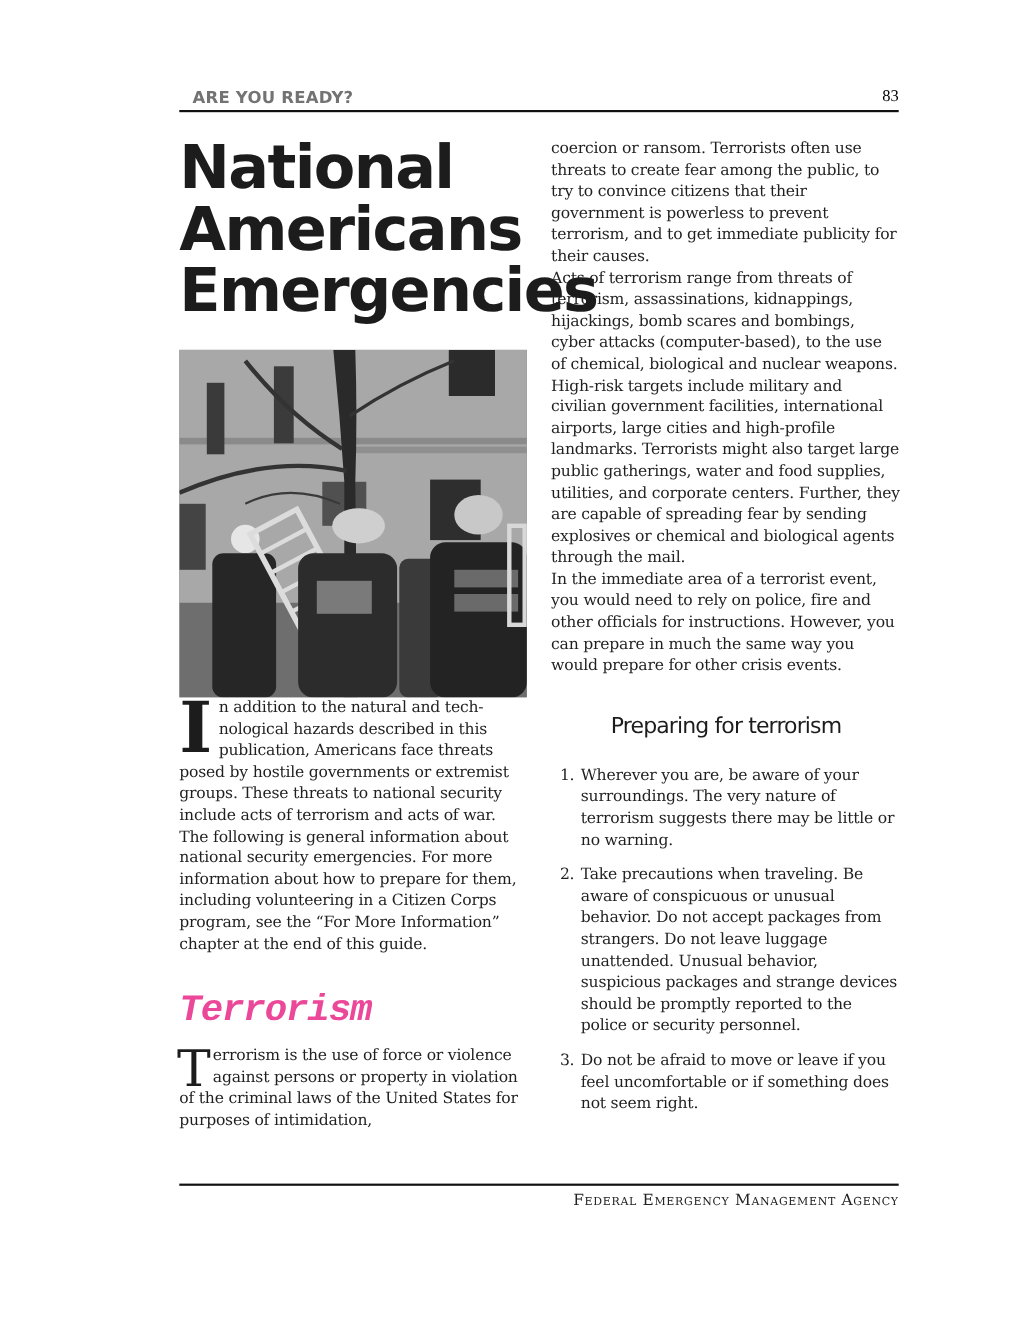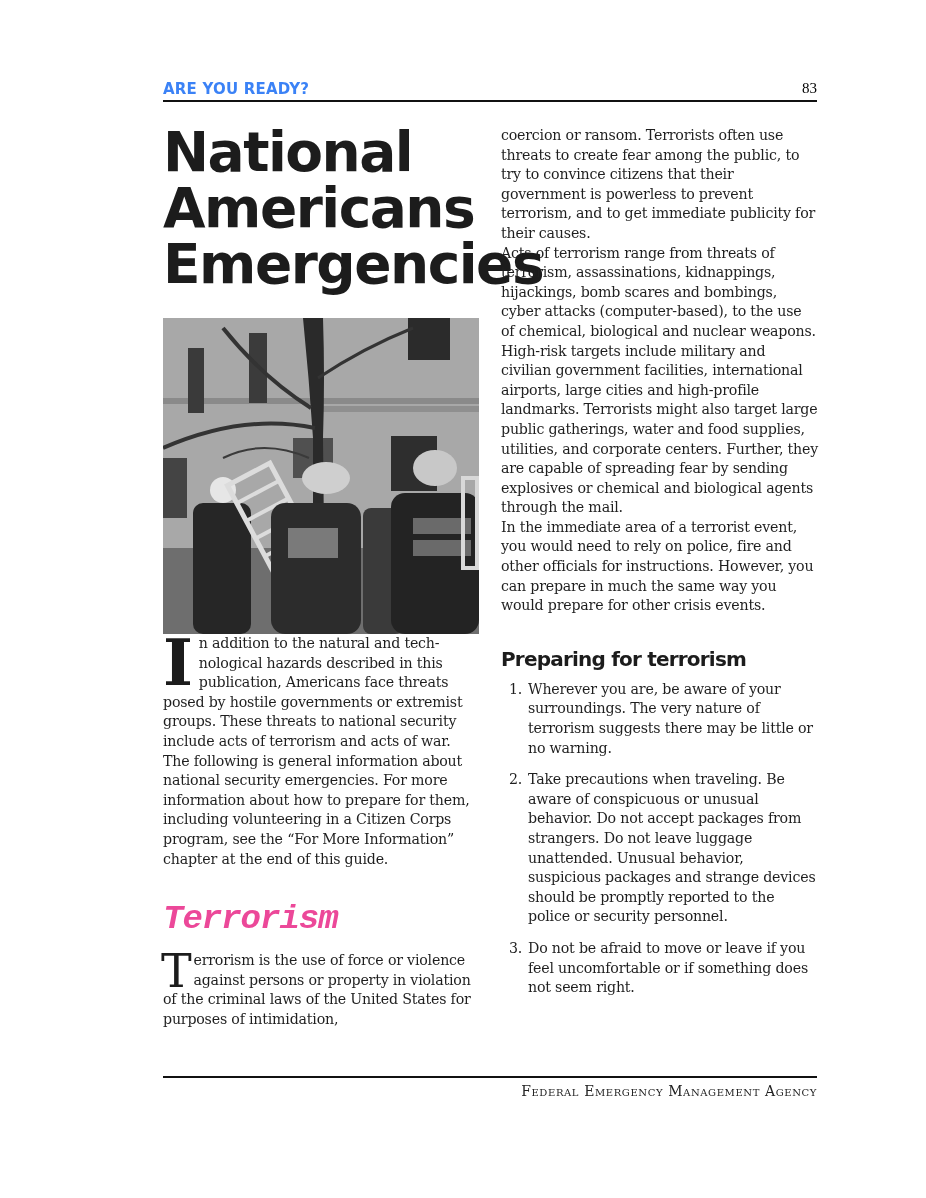--- a/index.html
+++ b/index.html
@@ -1,41 +1,41 @@
 <!DOCTYPE html>
 <html><head>
 <meta charset="utf-8">
 <style>
   html, body { margin: 0; padding: 0; background: #ffffff; }
   body { width: 926px; height: 1198px; position: relative; overflow: hidden; color: #1a1a1a; }
   .page { position: absolute; left: 0; top: 0; width: 926px; height: 1198px; }
 
   .running-head { position: absolute; left: 163px; top: 78px; width: 654px; height: 22px; }
-  .running-head .title { position: absolute; left: 0; top: 2px; font-family: "DejaVu Sans", sans-serif; font-weight: bold; font-size: 15px; letter-spacing: 0.2px; color: #3b82f6; }
+  .running-head .title { position: absolute; left: 12px; top: 2px; font-family: "DejaVu Sans", sans-serif; font-weight: bold; font-size: 15px; letter-spacing: 0.2px; color: #737373; }
   .running-head .pageno { position: absolute; right: 0; top: 2px; font-family: Liberation Serif, serif; font-size: 15px; color: #000000; }
   .rule-top { position: absolute; left: 163px; top: 100px; width: 654px; height: 2px; background: #111; }
   .rule-bottom { position: absolute; left: 163px; top: 1076px; width: 654px; height: 2px; background: #111; }
 
   .footer { position: absolute; right: 109px; top: 1083px; font-family: "DejaVu Serif", serif; font-size: 14px; letter-spacing: 0.6px; color: #222; font-variant: small-caps; }
 
   .col-left { position: absolute; left: 163px; top: 120px; width: 316px; }
   .col-right { position: absolute; left: 501px; top: 126px; width: 318px; }
 
   .chapter-title { font-family: "DejaVu Sans", sans-serif; font-weight: bold; font-size: 55px; line-height: 56px; letter-spacing: -1.5px; color: #1c1c1c; margin: 4px 0 0 0; }
 
   .photo { position: relative; width: 316px; height: 316px; margin-top: 26px; overflow: hidden; background: #8d8d8d; }
 
   p.body, li.body { font-family: "DejaVu Serif", serif; font-size: 14.2px; line-height: 19.6px; color: #1f1f1f; margin: 0; letter-spacing: -0.2px; }
   .para { margin-bottom: 12px; }
   .first-para { margin-top: 30px; }
   .dropcap { float: left; font-family: "DejaVu Serif", serif; font-weight: bold; font-size: 64px; line-height: 54px; margin: 2px 6px 0 0; color: #1c1c1c; }
   .dropcap-t { float: left; font-family: "DejaVu Serif", serif; font-size: 46px; line-height: 36px; margin: 2px 2px 0 -2px; color: #1c1c1c; }
 
   .section-title { font-family: Liberation Mono, monospace; font-weight: bold; font-style: italic; font-size: 34px; line-height: 40px; letter-spacing: -1px; color: #ec4899; margin: 30px 0 12px 0; }
-  .subsection-title { font-family: "DejaVu Sans", sans-serif; font-weight: bold; font-size: 20px; line-height: 26px; letter-spacing: -0.8px; color: #1c1c1c; margin: 30px 0 8px 0; }
+  .subsection-title { font-family: "DejaVu Sans", sans-serif; font-weight: normal; font-size: 20px; line-height: 26px; letter-spacing: -0.8px; color: #1c1c1c; margin: 30px 0 24px 0; text-align: center; }
 
   ol.steps { list-style: none; margin: 0; padding: 0; }
   ol.steps li { position: relative; padding-left: 27px; margin-bottom: 12px; }
   ol.steps li .num { position: absolute; left: 8px; top: 0; }
 </style>
 </head>
 <body>
 
 <div class="page">
 

